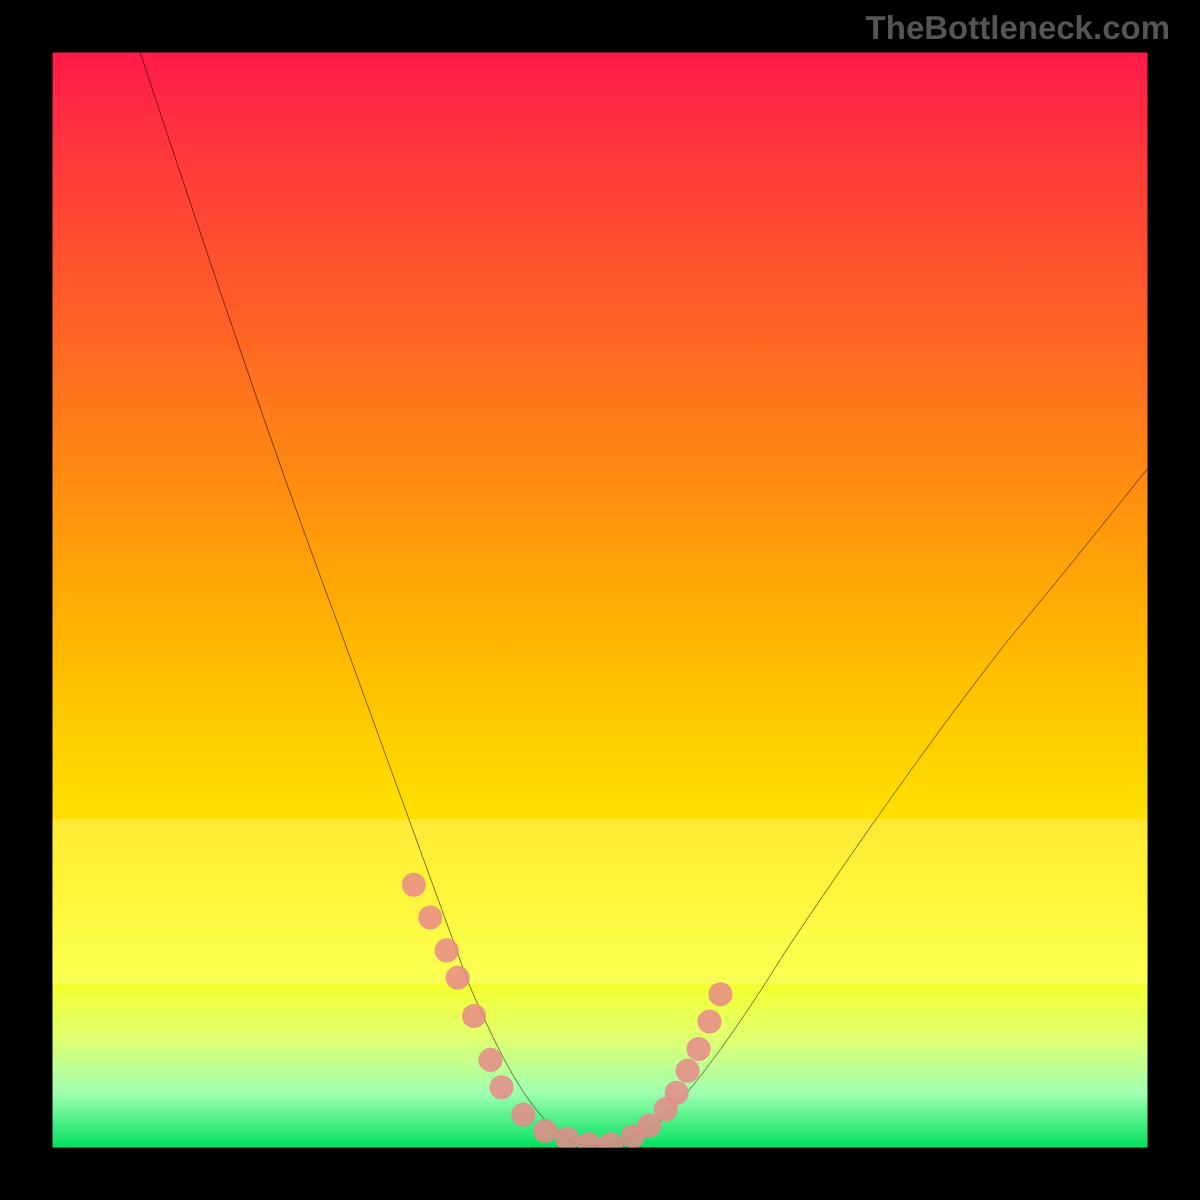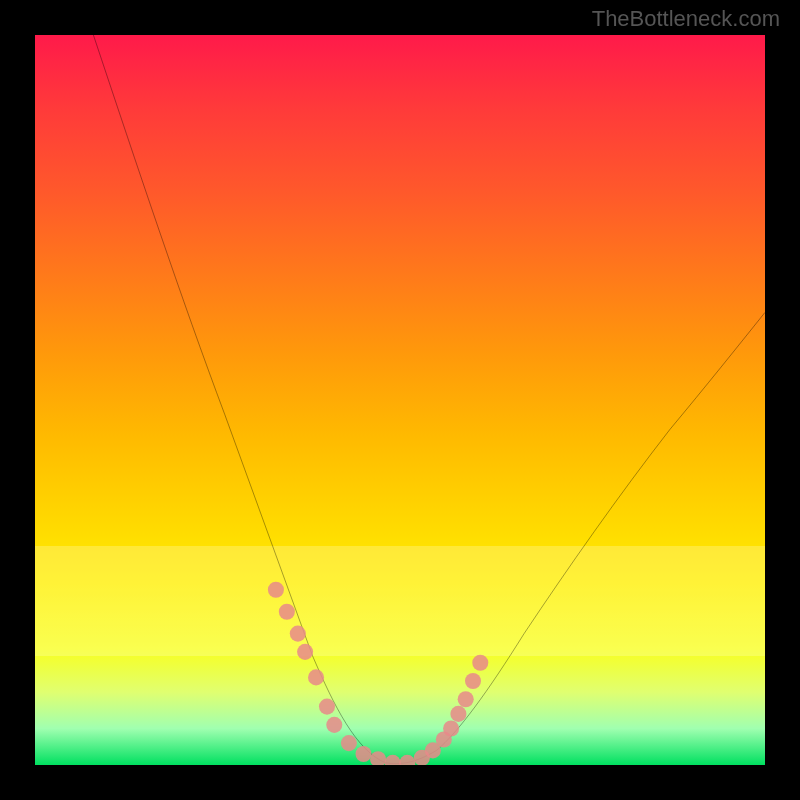--- a/index.html
+++ b/index.html
@@ -10,21 +10,21 @@
     position: relative;
     overflow: hidden;
     font-family: Arial, sans-serif;
   }
   .watermark {
     position: absolute;
     top: 6px;
     right: 20px;
     color: #555;
     font-size: 22px;
-    font-weight: normal;
+    font-weight: bold;
     z-index: 10;
   }
   .plot-area {
     position: absolute;
     left: 35px;
     top: 35px;
     width: 730px;
     height: 730px;
     background: linear-gradient(to bottom,
       #ff1a4a 0%,

